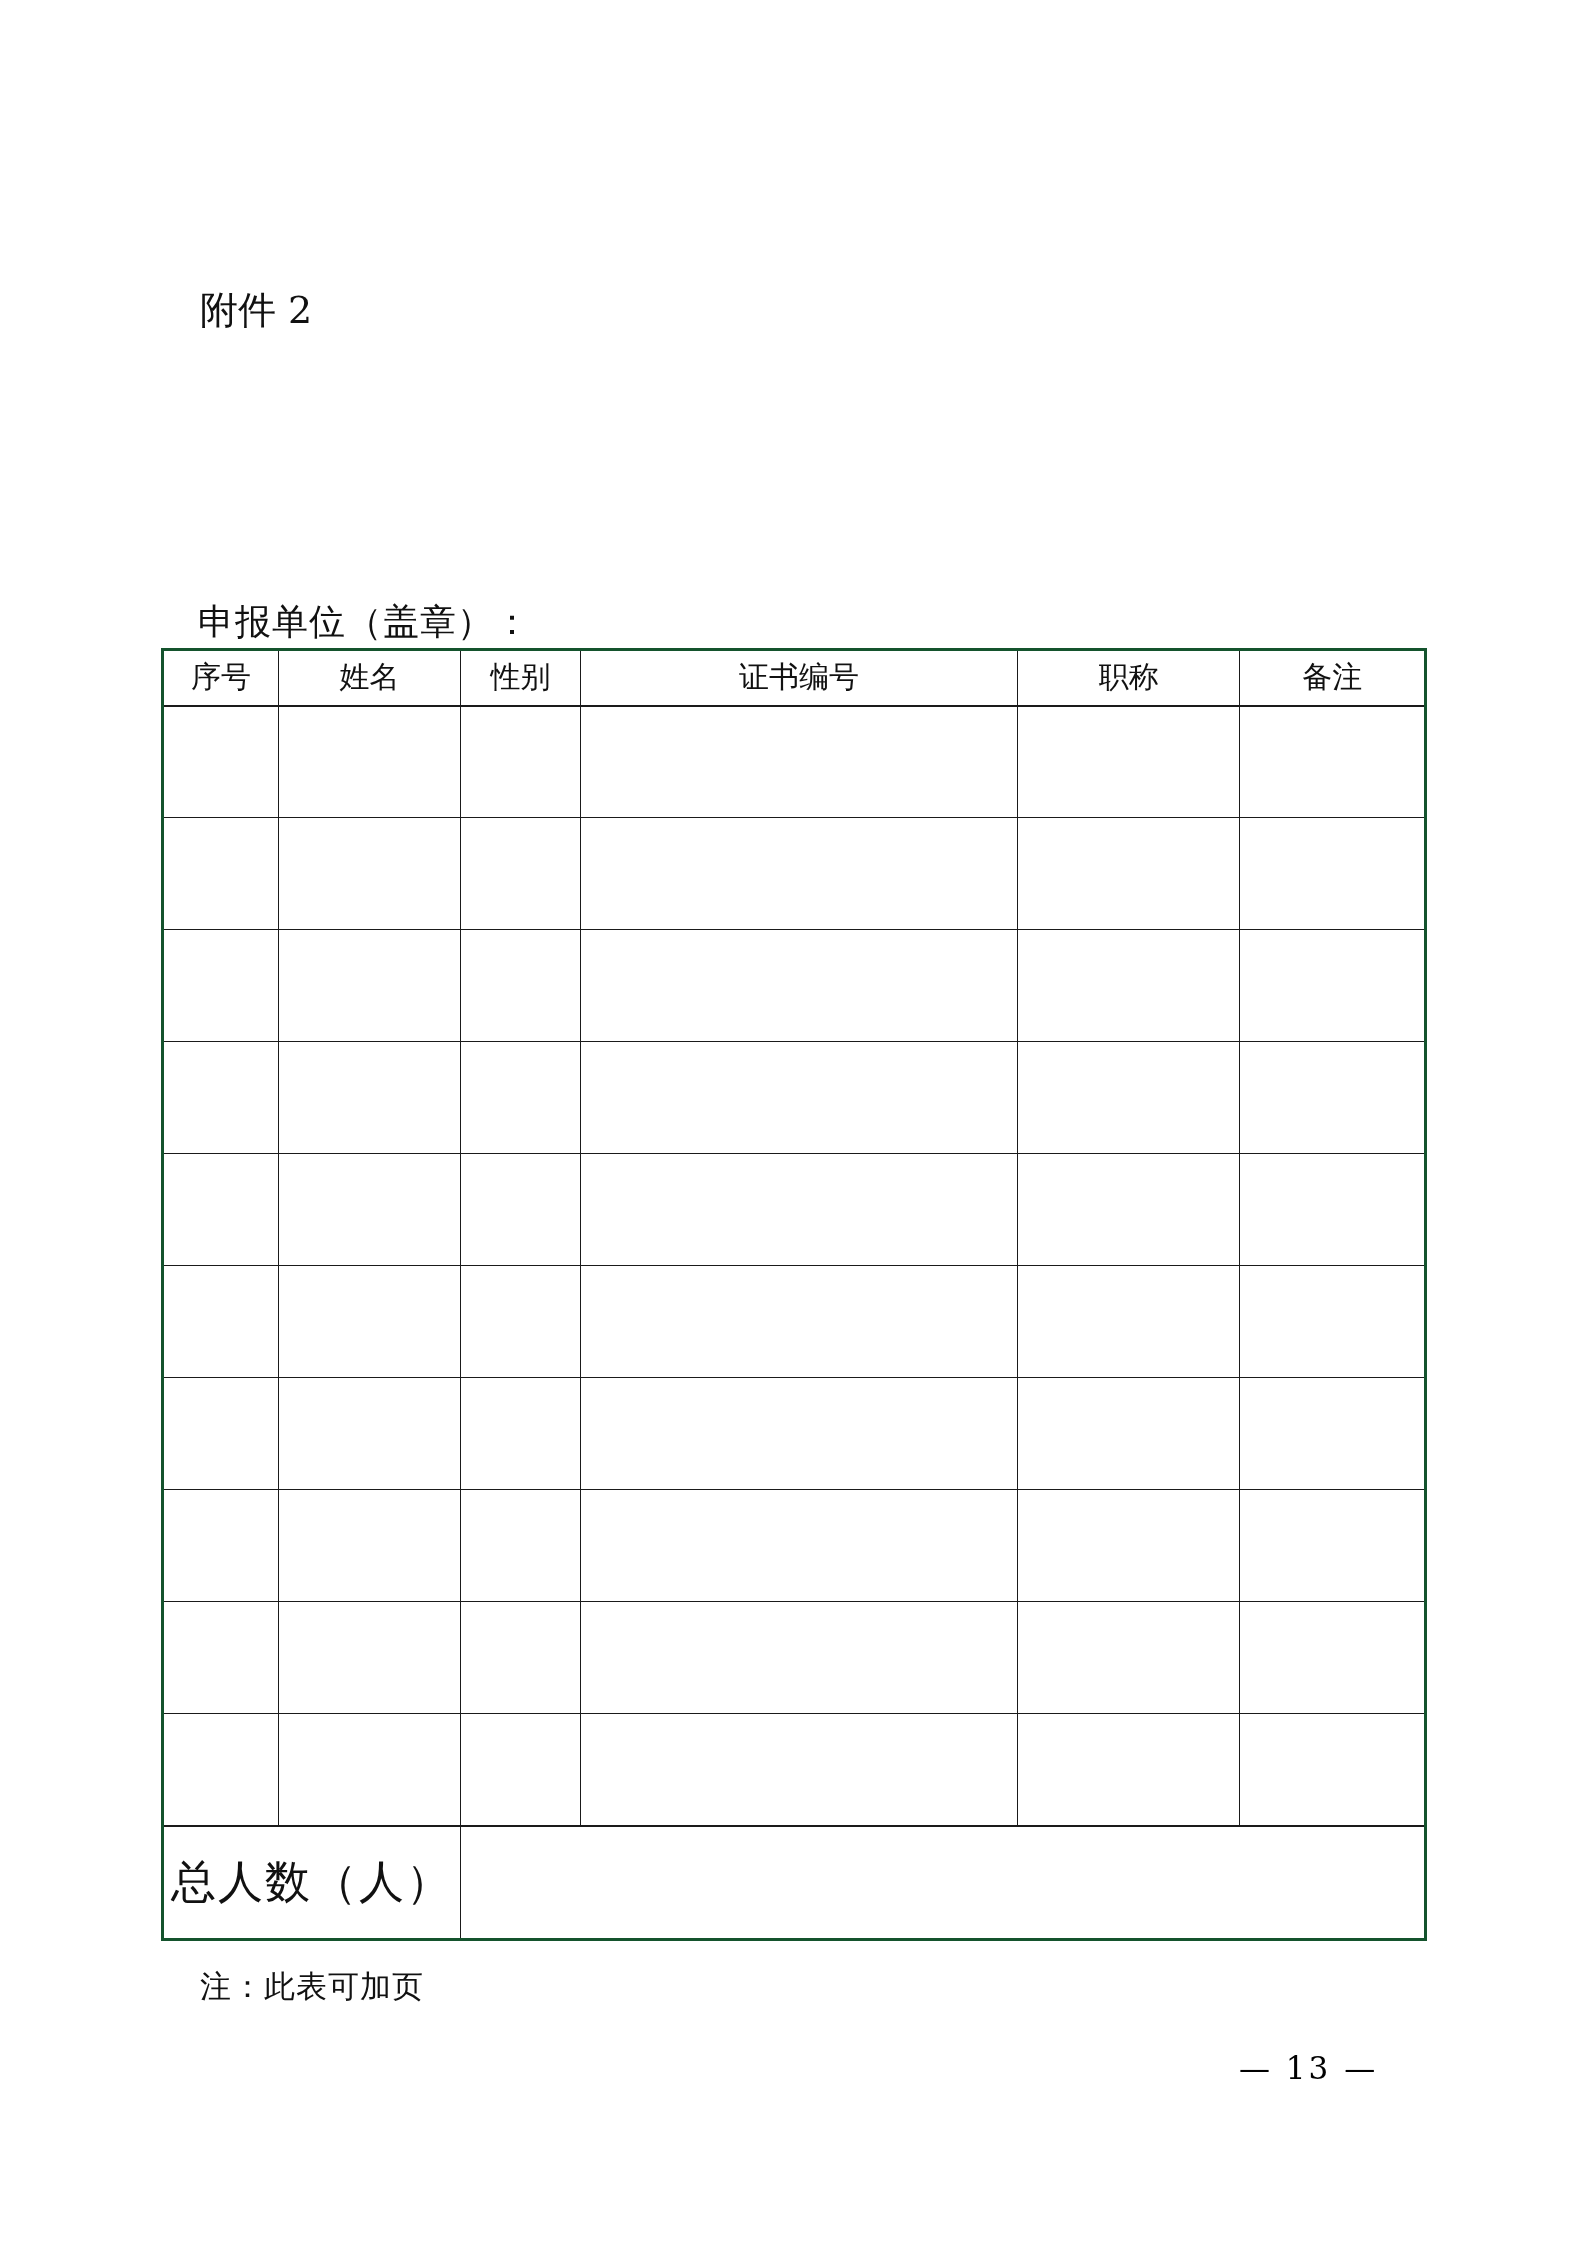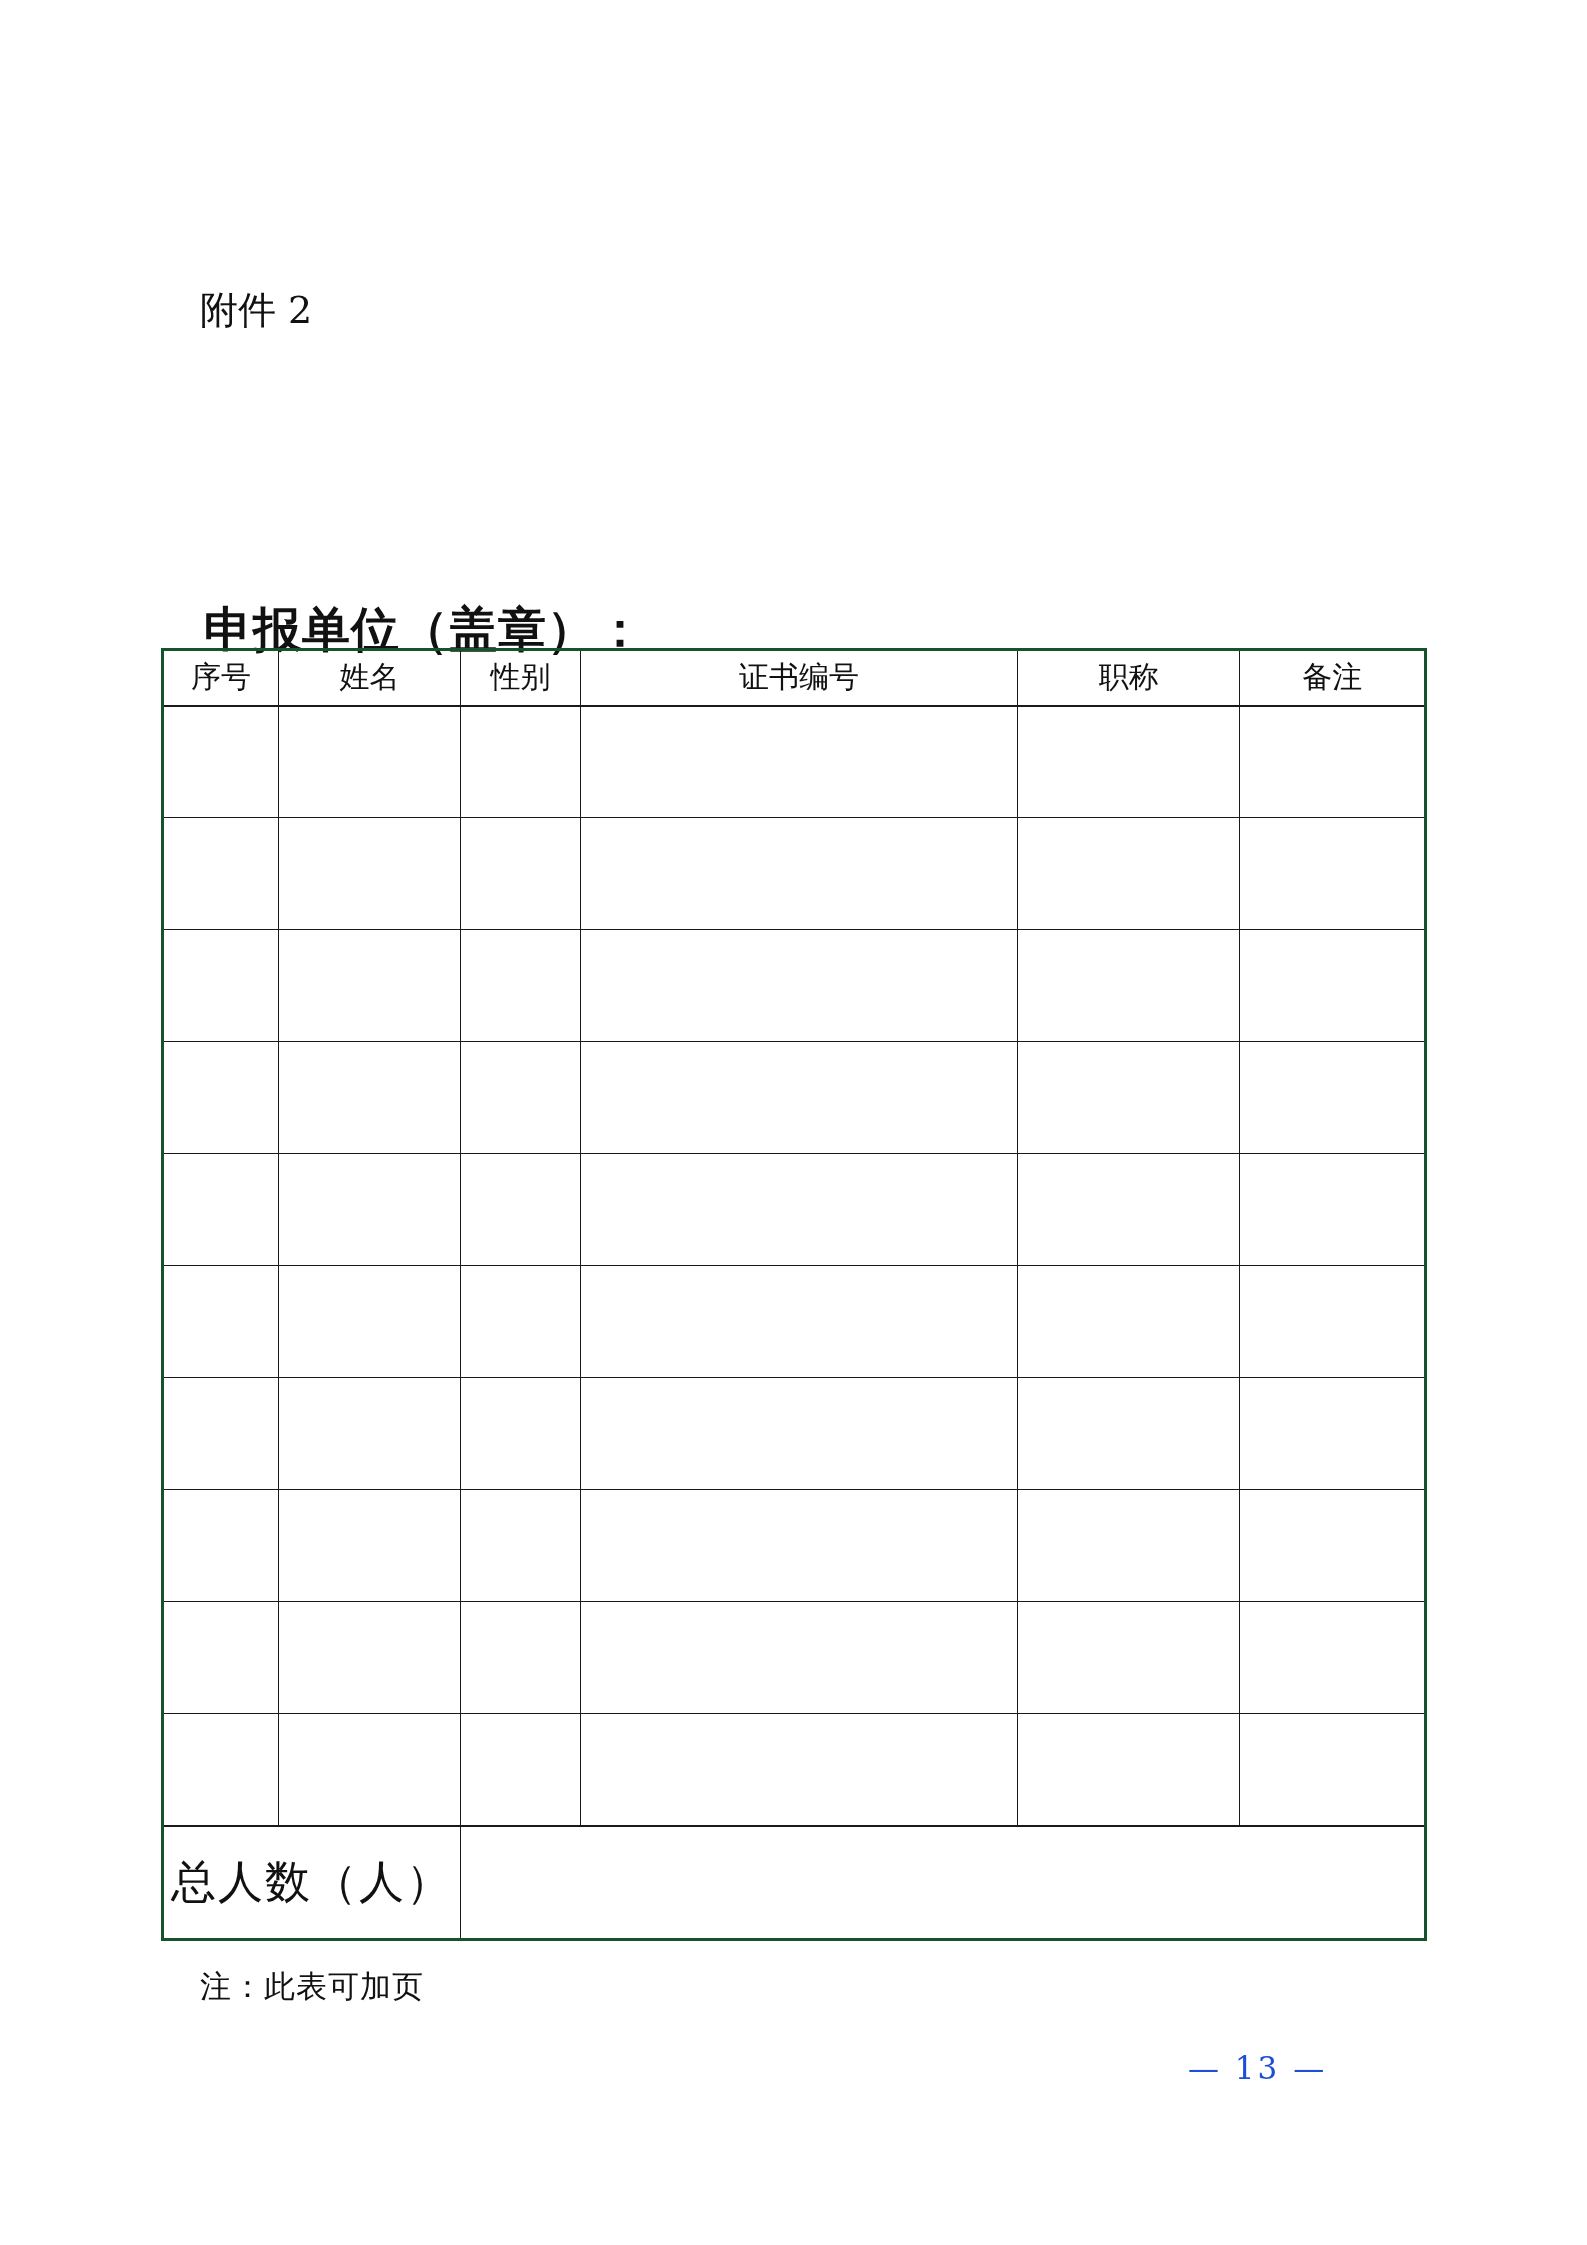--- a/index.html
+++ b/index.html
@@ -28,25 +28,24 @@
     text-align: center;
     font-size: 58px;
     font-weight: bold;
     line-height: 84px;
     letter-spacing: 2px;
   }
   .seal-line {
     position: absolute;
     left: 198px;
     top: 598px;
-    font-size: 48px;
-    font-weight: 700;
+    font-size: 36px;
+    font-weight: 400;
     font-family: "DejaVu Sans", "Liberation Sans", sans-serif;
     letter-spacing: 1px;
-    margin-left: 6px;
   }
   table.roster {
     position: absolute;
     left: 161px;
     top: 648px;
     width: 1266px;
     border-collapse: collapse;
     table-layout: fixed;
     border: 3px solid #14532d;
   }
@@ -72,25 +71,25 @@
   }
   .note-text {
     position: absolute;
     left: 200px;
     top: 1966px;
     font-size: 31px;
     letter-spacing: 1px;
   }
   .page-number {
     position: absolute;
-    left: 1188px;
+    left: 1239px;
     top: 2050px;
     font-size: 31px;
     letter-spacing: 3px;
-    color: #1d4ed8;
+    color: #000000;
   }
 </style>
 </head>
 <body>
 
 <div class="page">
 
   <div class="attachment-label">附件 2</div>
 
   <div class="doc-title">

